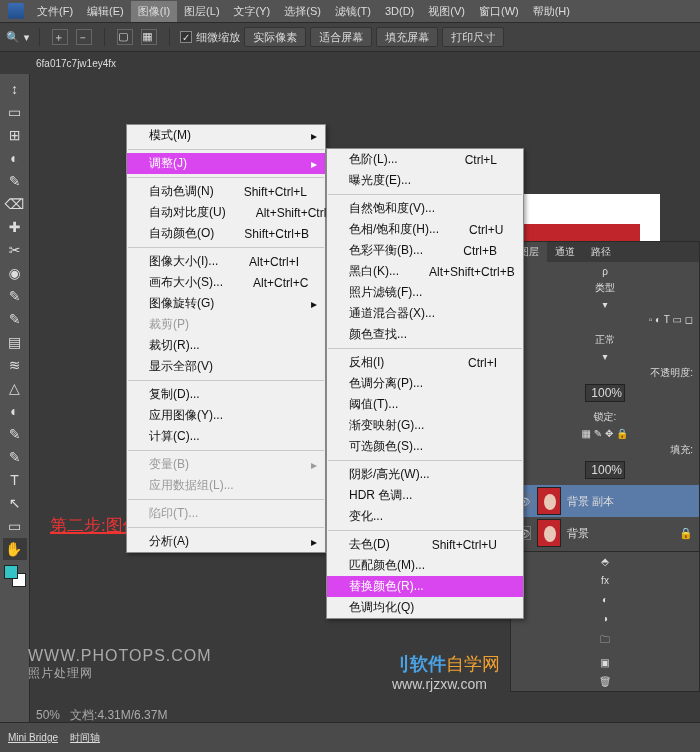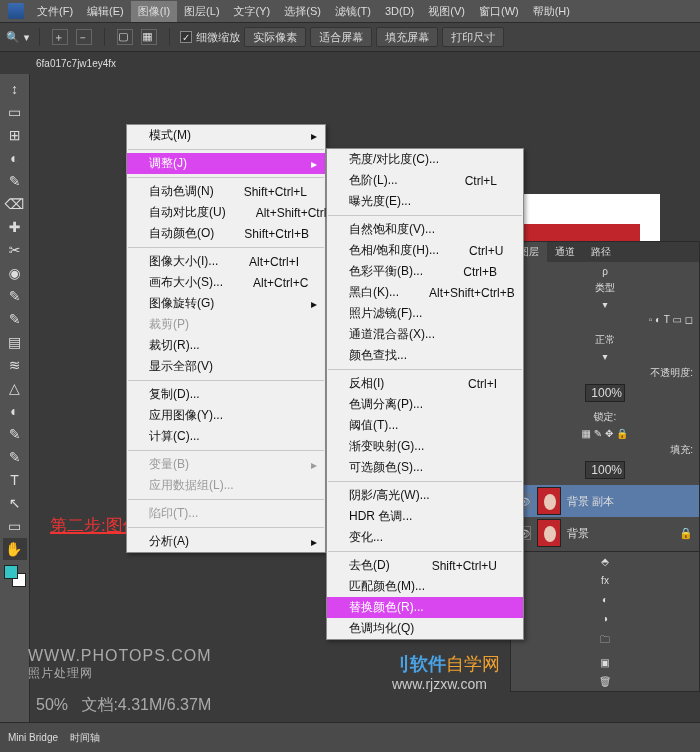--- a/index.html
+++ b/index.html
@@ -43,21 +43,21 @@
   .ptabs span{padding:3px 8px;}
   .ptabs span.active{background:#4a4a4a;}
   .prow{display:flex;align-items:center;padding:4px 6px;font-size:10px;gap:4px;flex-direction:column;}
   .prow input{width:40px;background:#3a3a3a;border:1px solid #222;color:#ddd;font-size:12px;text-align:right;padding:1px 2px;}
   .layers{padding:2px 0;}
   .lrow{display:flex;align-items:center;height:32px;padding:0 6px;gap:6px;}
   .lrow.sel{background:#5a7aa8;}
   .eye{width:14px;height:14px;border:1px solid #777;display:flex;align-items:center;justify-content:center;font-size:10px;}
   .thumb{width:24px;height:28px;background:#c0252c;border:1px solid #222;position:relative;}
   .thumb::after{content:'';position:absolute;left:6px;top:6px;width:12px;height:16px;background:#e8c8b8;border-radius:50%;}
-  .footer{position:absolute;left:0;right:0;bottom:0;height:30px;background:#4a4a4a;border-top:1px solid #2a2a2a;display:flex;align-items:center;padding:0 8px;font-size:10px;gap:12px;}
+  .footer{position:absolute;left:0;right:0;bottom:0;height:30px;background:#4a4a4a;border-top:1px solid #2a2a2a;display:flex;align-items:center;padding:0 8px;font-size:10px;gap:12px;text-decoration:underline;}
   .wm{position:absolute;left:28px;bottom:40px;font-size:16px;color:#aaa;letter-spacing:1px;}
   .wm2{position:absolute;right:200px;bottom:30px;font-size:18px;}
   .wm2 b{color:#4aa3e6;}
   .wm2 .r{color:#f0a030;}
   .chk{width:12px;height:12px;border:1px solid #888;display:inline-flex;align-items:center;justify-content:center;margin-right:4px;font-size:10px;background:#333;}
   .sep{width:1px;height:18px;background:#333;margin:0 6px;}
   .optbar .lbl{display:flex;align-items:center;}
 </style>
 </head>
 <body>
@@ -213,23 +213,20 @@
       </div>
       <hr>
       <div class="row">
         <span>分析(A)</span>
         <span class="arw">▸</span>
       </div>
     </div>
 
   <div class="dd dd2" id="dd2">
       <div class="row">
-        <span>亮度/对比度(C)...</span>
-      </div>
-      <div class="row">
         <span>色阶(L)...</span>
         <span class="sc">Ctrl+L</span>
       </div>
       <div class="row">
         <span>曝光度(E)...</span>
       </div>
       <hr>
       <div class="row">
         <span>自然饱和度(V)...</span>
       </div>
@@ -355,15 +352,15 @@
   <div class="wm2">
     <b>刂<span>软件</span></b><span class="r">自学网</span>
     <div style="font-size:14px;color:#ccc">www.rjzxw.com</div>
   </div>
 </div>
 
 <div class="footer">
   <span>Mini Bridge</span>
   <span>时间轴</span>
 </div>
-<div style="position:absolute;left:36px;bottom:36px;font-size:16px;color:#aaa">
+<div style="position:absolute;left:36px;bottom:28px;font-size:12px;color:#aaa">
   <span>50%</span> &nbsp; <span>文档:4.31M/6.37M</span>
 </div>
 
 </body></html>

